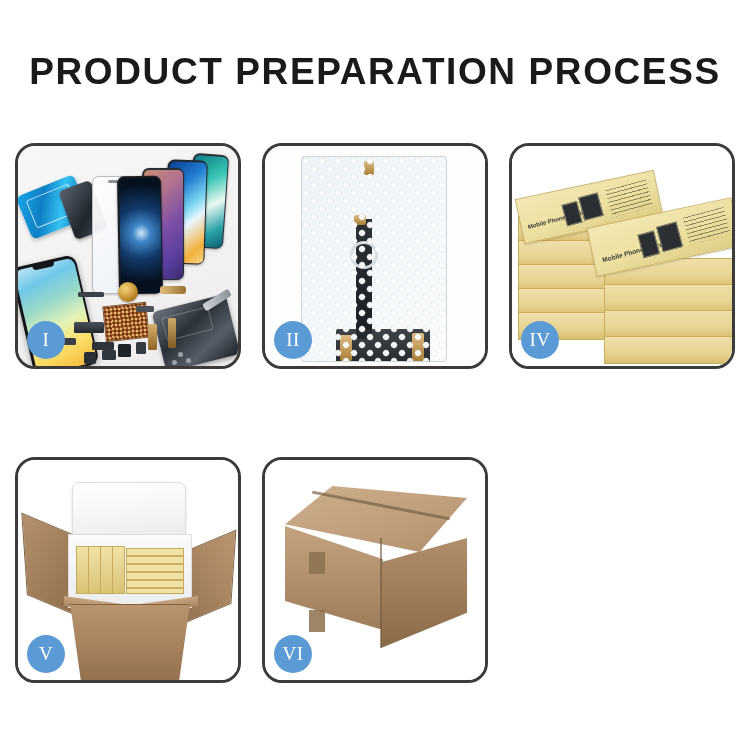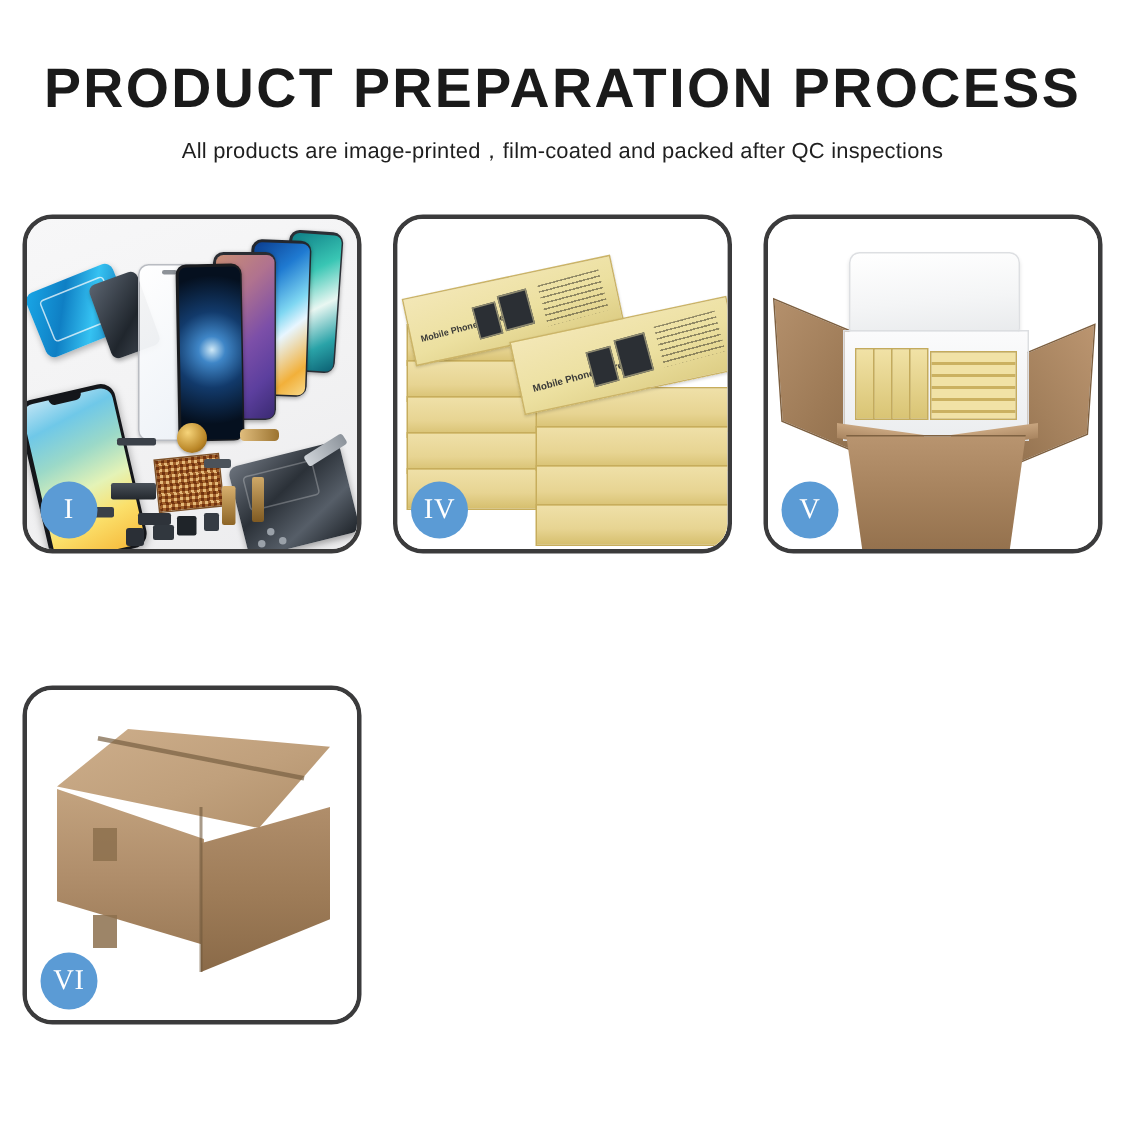--- a/index.html
+++ b/index.html
@@ -16,21 +16,21 @@
   }
 
   
   #header { position: absolute; left: 0; top: 0; width: 750px; }
   #title {
     text-align: center;
     font-size: 37px;
     font-weight: bold;
     letter-spacing: 1.6px;
     color: #1a1a1a;
-    margin-top: 40px;
+    margin-top: 53px;
     line-height: 1;
     white-space: nowrap;
   }
   #subtitle {
     text-align: center;
     font-size: 14.6px;
     color: #1f1f1f;
     margin-top: 14px;
     letter-spacing: .15px;
     white-space: nowrap;
@@ -399,21 +399,20 @@
     background:rgba(110,86,58,.6);
   }
 </style>
 </head>
 <body>
 
 <div id="page">
 
   <div id="header">
     <div id="title">PRODUCT PREPARATION PROCESS</div>
-    <div id="subtitle">All products are image-printed，film-coated and packed after QC inspections</div>
   </div>
 
   <div id="grid">
 
     <div class="panel p1">
       <div class="photo">
         <div class="bluefilm"></div>
         <div class="darkpanel"></div>
         <div class="protector"></div>
         <div class="ph ph5">
@@ -448,20 +447,36 @@
         <div class="part pk"></div>
         <div class="part pl"></div>
         <div class="screw s1"></div>
         <div class="screw s2"></div>
         <div class="screw s3"></div>
         <div class="tweez"></div>
       </div>
       <div class="badge">I</div>
     </div>
 
+    <div class="panel p2">
+      <div class="photo">
+        <div class="bag">
+          <div class="inner"></div>
+          <div class="flexcable"></div>
+          <div class="flexring"></div>
+          <div class="bottomblk"></div>
+          <div class="tab t1"></div>
+          <div class="tab t2"></div>
+          <div class="tab t3"></div>
+          <div class="tab t4"></div>
+          <div class="bubbles"></div>
+        </div>
+      </div>
+      <div class="badge">II</div>
+    </div>
 
 
     <div class="panel p4">
       <div class="photo">
         <div class="stack">
           <div class="sbox r1"></div>
           <div class="sbox r2"></div>
           <div class="sbox r3"></div>
           <div class="sbox r4"></div>
           <div class="sbox r5"></div>

